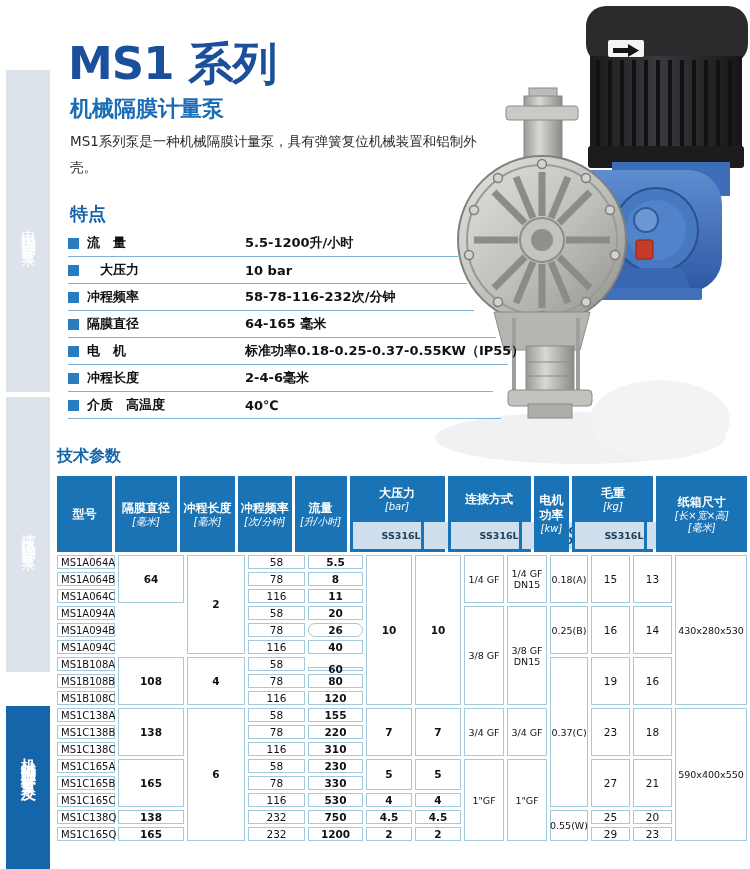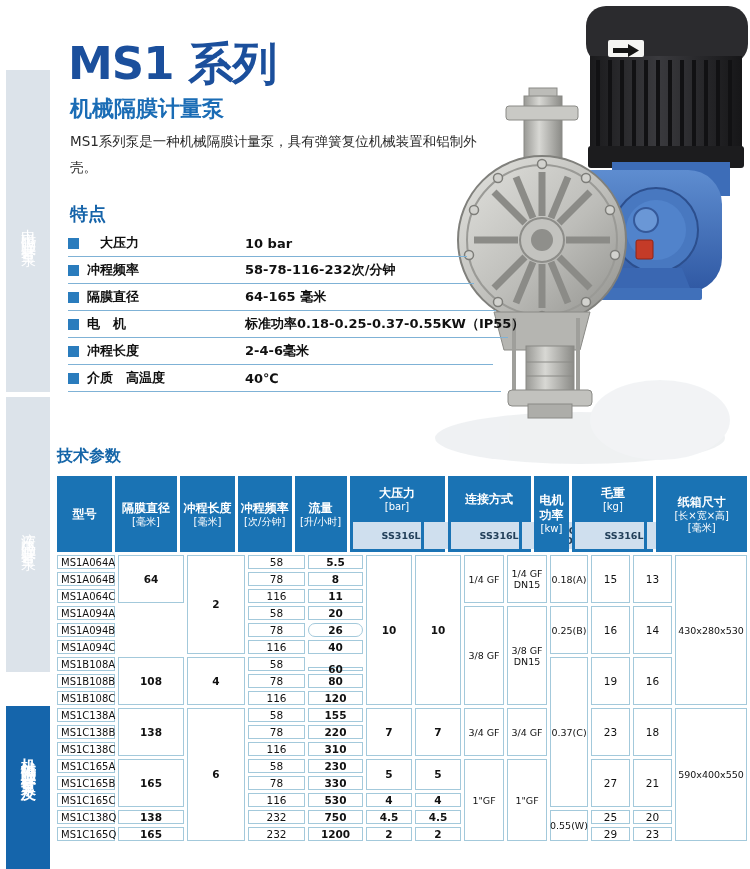--- a/index.html
+++ b/index.html
@@ -43,21 +43,21 @@
   
   .spec-head { position:absolute; left:57px; top:446px; font-size:16px;
     font-weight:700; color:#1465a8; z-index:3; }
   .spec-table { position:absolute; left:57px; top:476px; width:690px; z-index:3; }
   .thead { display:flex; gap:3px; height:76px; }
   .hblock { background:#1a73b4; color:#fff; display:flex; flex-direction:column;
     text-align:center; }
   .htitle { flex:1; display:flex; flex-direction:column; justify-content:center;
     align-items:center; }
   .ht-main { font-size:12px; font-weight:700; line-height:15px; white-space:pre-line; }
-  .ht-sub { font-size:10px; line-height:12px; white-space:pre-line; }
+  .ht-sub { font-size:10px; line-height:12px; white-space:pre-line;font-style:italic; }
   .hsubrow { display:flex; gap:3px; width:100%; padding:0 3px 3px; height:30px; flex:none; }
   .hsubcell { flex:1; background:#cfdfee; color:#23405a; font-size:9.5px;
     line-height:10px; display:flex; align-items:center; justify-content:center;
     white-space:pre-line; font-weight:700;padding-left:29px; }
   .hb0{width:58px}.hb1{width:66px}.hb2{width:58px}.hb3{width:57px}.hb4{width:55px}
   .hb5{width:95px}.hb6{width:83px}.hb7{width:38px}.hb8{width:81px}.hb9{width:96px}
 
   .tbody { display:grid;
     grid-template-columns:58px 66px 58px 57px 55px 46px 46px 40px 40px 38px 39px 39px 72px;
     grid-auto-rows:14px; gap:3px; margin-top:3px; }
@@ -196,20 +196,25 @@
   </g>
 </svg>
 
 <div class="content">
   <div class="title">MS1 系列</div>
   <div class="subtitle">机械隔膜计量泵</div>
   <div class="desc">MS1系列泵是一种机械隔膜计量泵，具有弹簧复位机械装置和铝制外壳。</div>
   <div class="feat-head">特点</div>
 
   <div class="feat-list">
+    <div class="feat-row" style="width:392px">
+      <span class="bullet"></span>
+      <span class="flabel">流　量</span>
+      <span class="fvalue">5.5-1200升/小时</span>
+    </div>
     <div class="feat-row" style="width:399px">
       <span class="bullet"></span>
       <span class="flabel">　大压力</span>
       <span class="fvalue">10 bar</span>
     </div>
     <div class="feat-row" style="width:406px">
       <span class="bullet"></span>
       <span class="flabel">冲程频率</span>
       <span class="fvalue">58-78-116-232次/分钟</span>
     </div>

